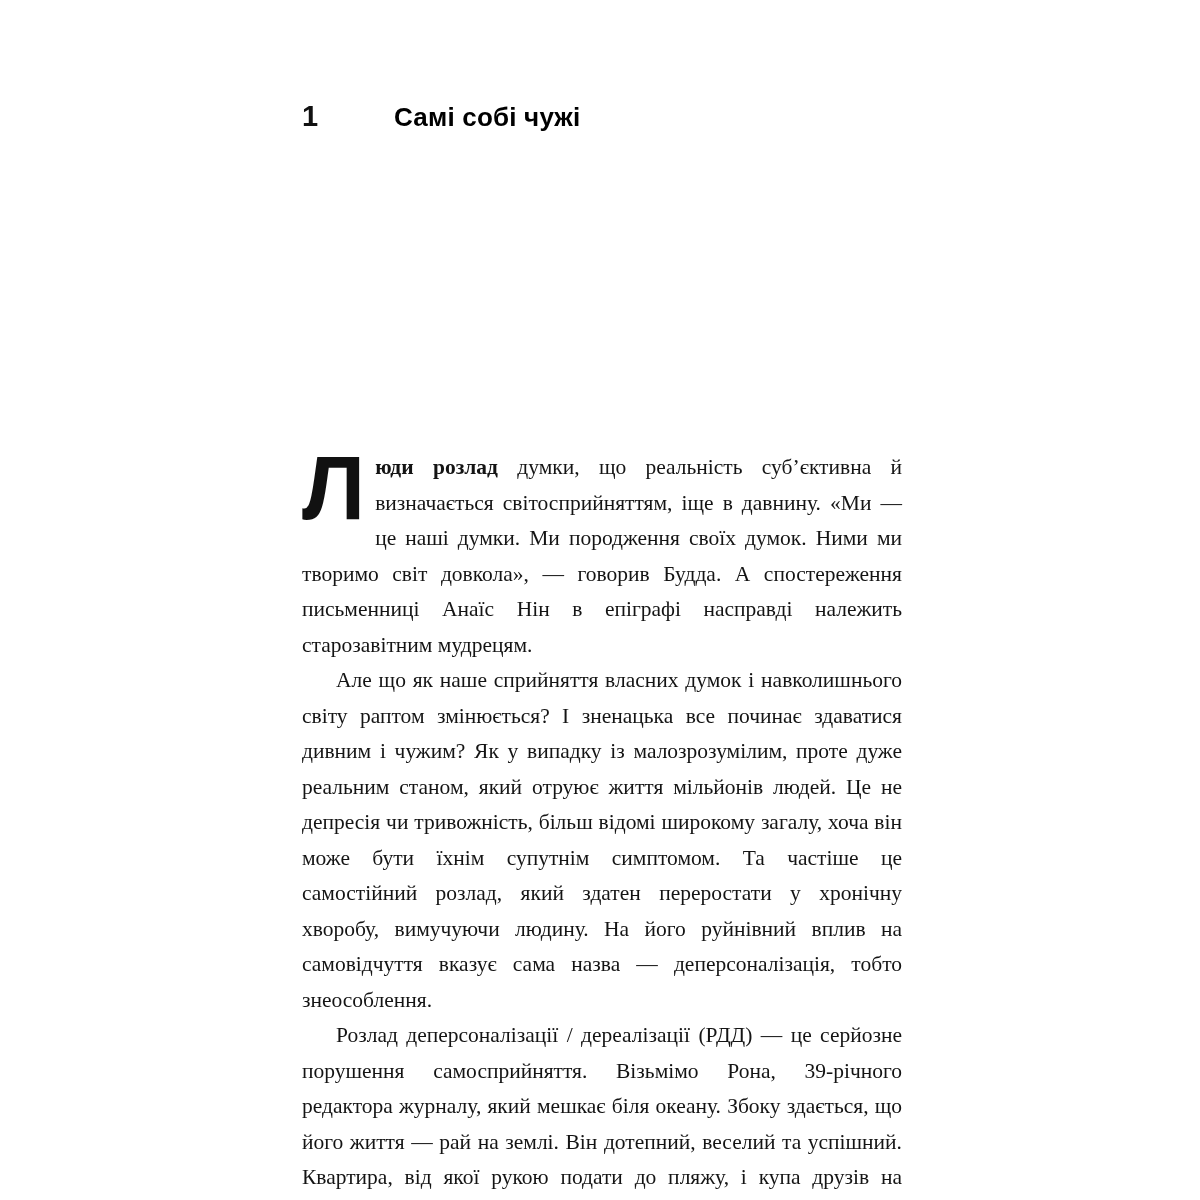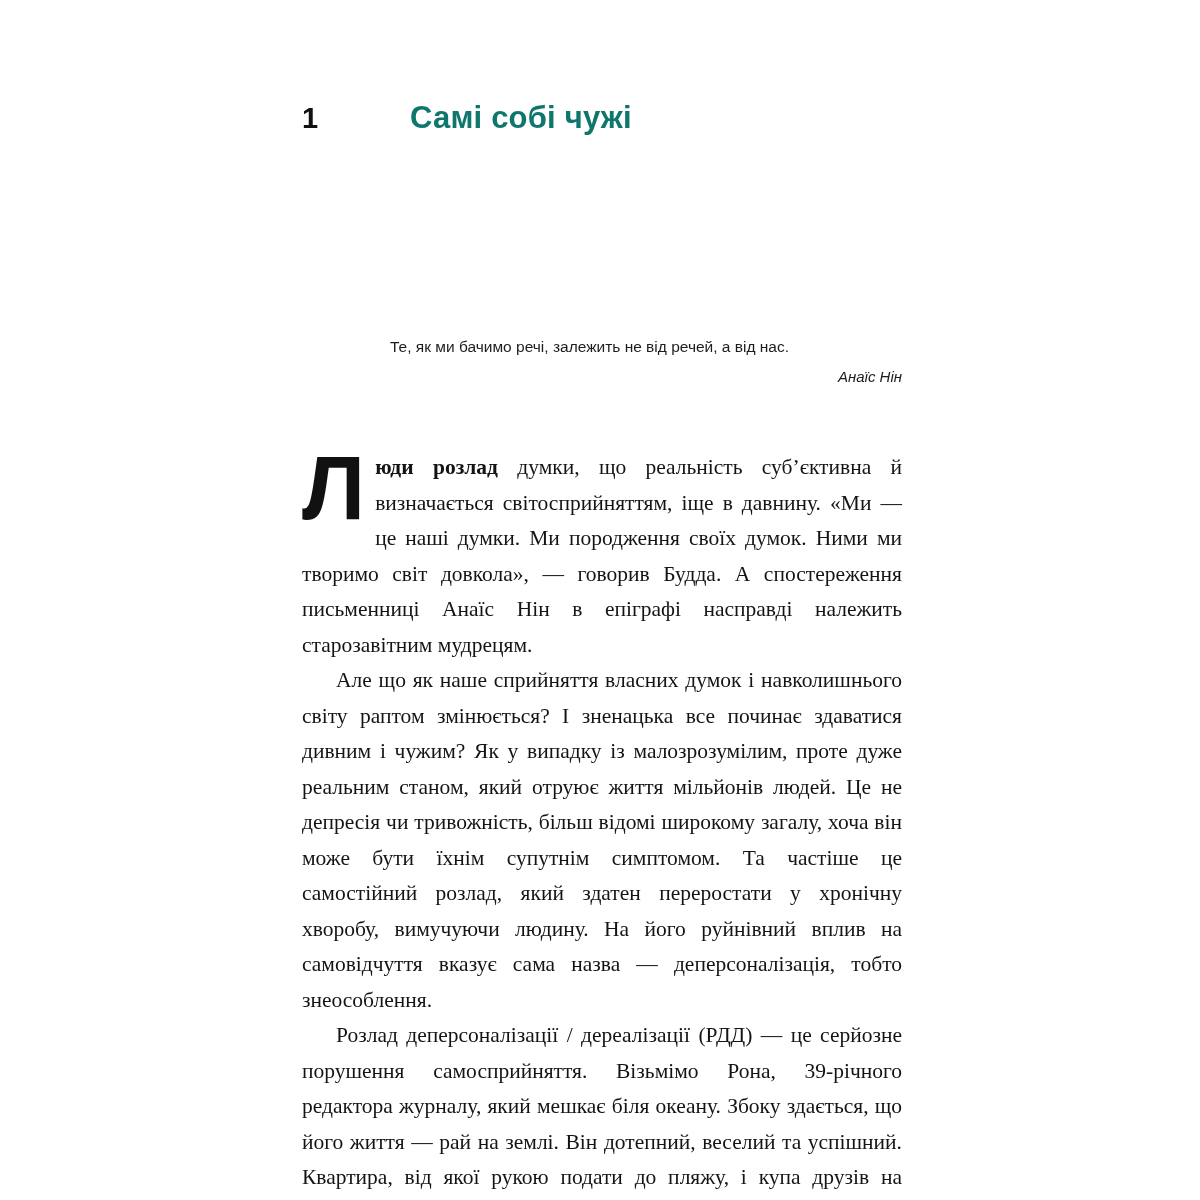--- a/index.html
+++ b/index.html
@@ -34,24 +34,23 @@
     font-family: "Liberation Sans", sans-serif;
     font-weight: bold;
     font-size: 29px;
     letter-spacing: 0.5px;
     color: #111111;
     width: 92px;
   }
   .chapter-title {
     font-family: "Liberation Sans", sans-serif;
     font-weight: bold;
-    font-size: 31px;
-    color: #0f766e;
+    font-size: 26px;
+    color: #000000;
     letter-spacing: 0.2px;
-    margin-left: 16px;
   }
 
   
   .epigraph {
     position: absolute;
     left: 390px;
     top: 336px;
     width: 512px;
   }
   .epigraph-text {
@@ -107,24 +106,20 @@
 </head>
 <body>
 
 <div class="page">
 
   <div class="chapter-head">
     <div class="chapter-number">1</div>
     <div class="chapter-title">Самі собі чужі</div>
   </div>
 
-  <div class="epigraph">
-    <div class="epigraph-text">Те, як ми бачимо речі, залежить не від речей, а від нас.</div>
-    <div class="epigraph-author">Анаїс Нін</div>
-  </div>
 
   <div class="body-text">
     <p><span class="dropcap">Л</span><span class="lead-bold">юди розлад</span><span> думки, що реальність суб’єктивна й визначається світосприйняттям, іще в давнину. «Ми — це наші думки. Ми породження своїх думок. Ними ми творимо світ довкола», — говорив Будда. А спостереження письменниці Анаїс Нін в епіграфі насправді належить старозавітним мудрецям.</span></p>
     <p>Але що як наше сприйняття власних думок і навколишнього світу раптом змінюється? І зненацька все починає здаватися дивним і чужим? Як у випадку із малозрозумілим, проте дуже реальним станом, який отруює життя мільйонів людей. Це не депресія чи тривожність, більш відомі широкому загалу, хоча він може бути їхнім супутнім симптомом. Та частіше це самостійний розлад, який здатен переростати у хронічну хворобу, вимучуючи людину. На його руйнівний вплив на самовідчуття вказує сама назва — деперсоналізація, тобто знеособлення.</p>
     <p>Розлад деперсоналізації / дереалізації (РДД) — це серйозне порушення самосприйняття. Візьмімо Рона, 39-річного редактора журналу, який мешкає біля океану. Збоку здається, що його життя — рай на землі. Він дотепний, веселий та успішний. Квартира, від якої рукою подати до пляжу, і купа друзів на заздрість усім. Але є одна проблема. Спостерігаючи за заходом сонця із люксових апартаментів, Рон питає себе,</p>
   </div>
 
 </div>
 
 </body></html>

